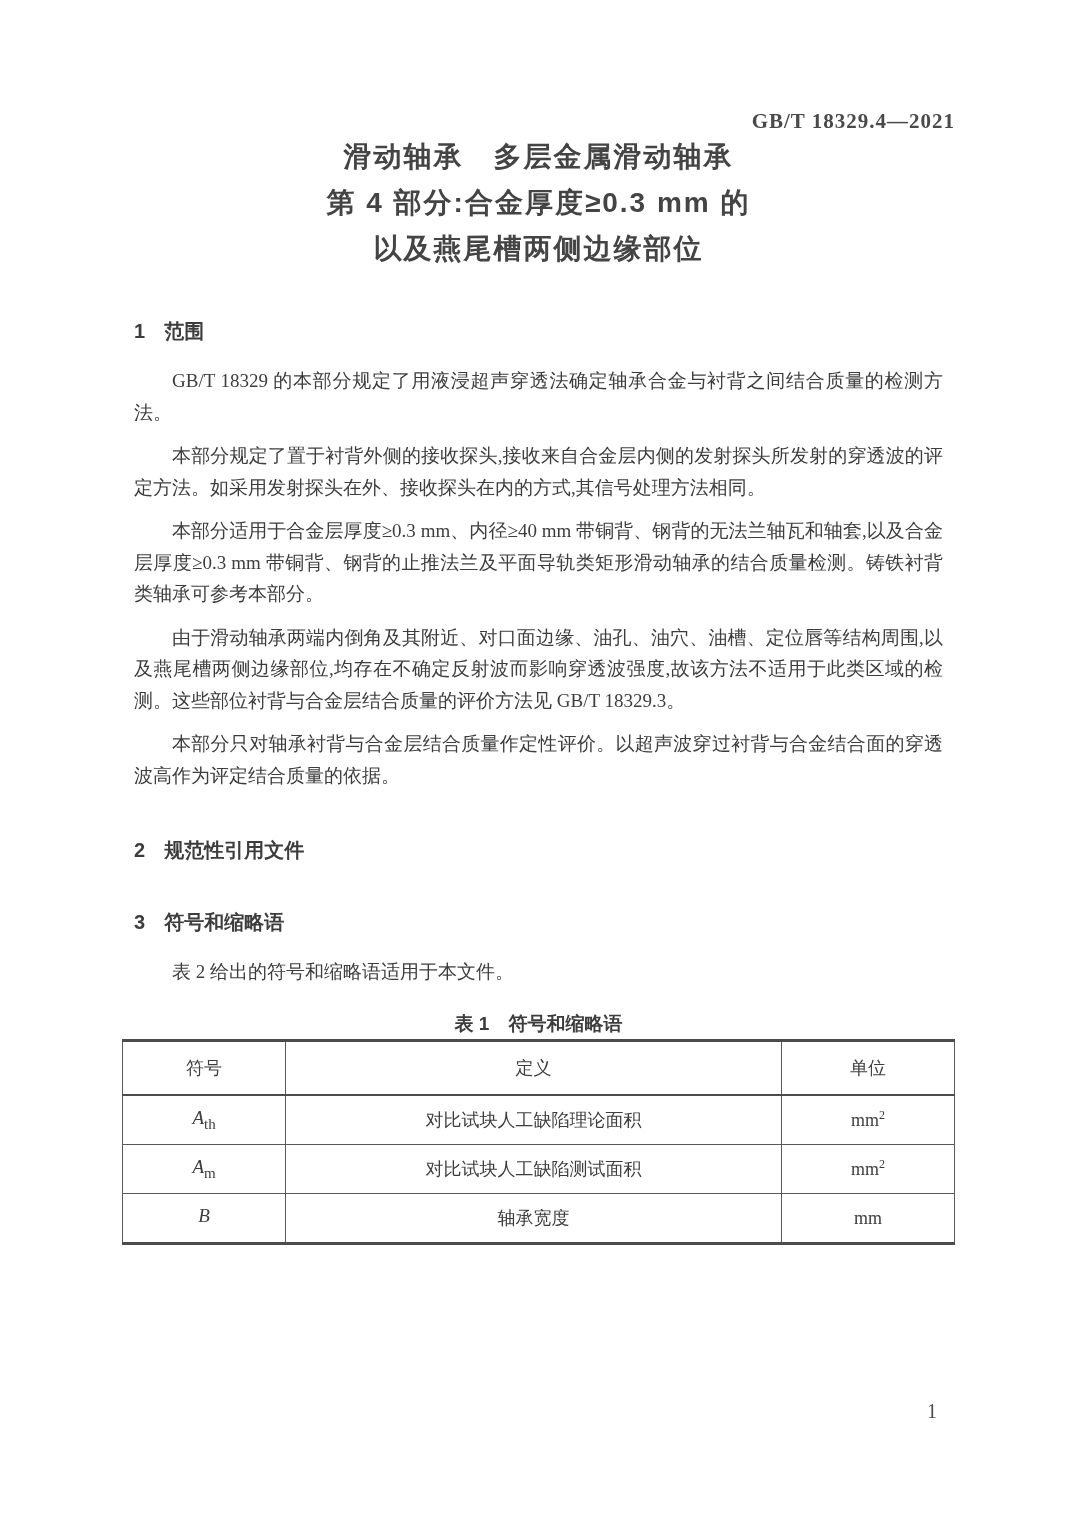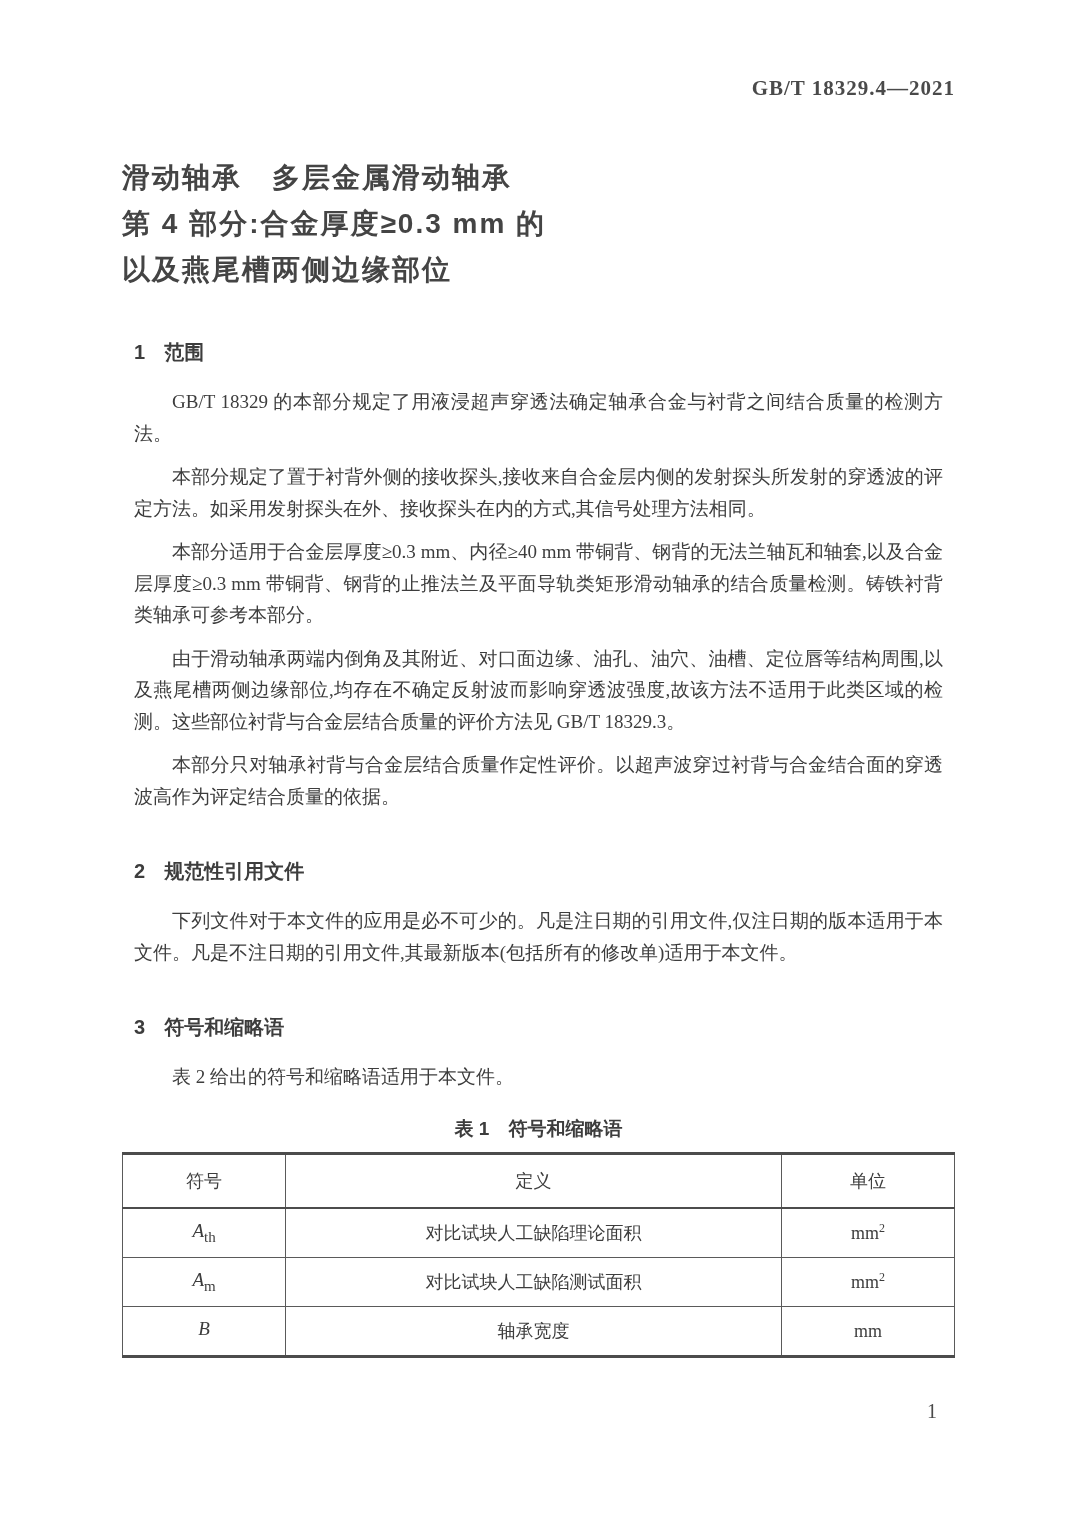--- a/index.html
+++ b/index.html
@@ -13,32 +13,31 @@
     height: 1527px;
     background: #ffffff;
     overflow: hidden;
     color: #3d3d3d;
     font-family: "Liberation Serif", "DejaVu Serif", serif;
   }
   .content {
     padding: 0 125px 0 122px;
   }
   .std-number {
-    margin-top: 75px;
+    margin-top: 108px;
     text-align: right;
     font-family: "Liberation Serif", "DejaVu Serif", serif;
     font-weight: 700;
     font-size: 21px;
     line-height: 26px;
     letter-spacing: 1px;
     color: #4a4a4a;
   }
   .doc-title {
-    margin-top: 54px;
-    text-align: left;
+    text-align: center;
     font-family: "Liberation Sans", "DejaVu Sans", sans-serif;
     font-weight: 700;
     font-size: 28px;
     line-height: 46px;
     letter-spacing: 2px;
     color: #444444;
   }
   h2.sec-heading {
     margin: 12px;
     margin-top: 46px;
@@ -77,21 +76,21 @@
   .table-caption {
     margin-top: 23px;
     text-align: center;
     font-family: "Liberation Sans", "DejaVu Sans", sans-serif;
     font-weight: 700;
     font-size: 19px;
     line-height: 26px;
     color: #3d3d3d;
   }
   table.symbols-table {
-    margin-top: 10px;
+    margin-top: 2px;
     width: 100%;
     border-collapse: collapse;
     border-top: 3px solid #4c4c4c;
     border-bottom: 3px solid #4c4c4c;
     border-left: 1px solid #5a5a5a;
     border-right: 1px solid #5a5a5a;
   }
   table.symbols-table th,
   table.symbols-table td {
     border: 1px solid #5a5a5a;
@@ -151,23 +150,20 @@
       <p>本部分规定了置于衬背外侧的接收探头,接收来自合金层内侧的发射探头所发射的穿透波的评定方法。如采用发射探头在外、接收探头在内的方式,其信号处理方法相同。</p>
       <p>本部分适用于合金层厚度≥0.3 mm、内径≥40 mm 带铜背、钢背的无法兰轴瓦和轴套,以及合金层厚度≥0.3 mm 带铜背、钢背的止推法兰及平面导轨类矩形滑动轴承的结合质量检测。铸铁衬背类轴承可参考本部分。</p>
       <p>由于滑动轴承两端内倒角及其附近、对口面边缘、油孔、油穴、油槽、定位唇等结构周围,以及燕尾槽两侧边缘部位,均存在不确定反射波而影响穿透波强度,故该方法不适用于此类区域的检测。这些部位衬背与合金层结合质量的评价方法见 GB/T 18329.3。</p>
       <p>本部分只对轴承衬背与合金层结合质量作定性评价。以超声波穿过衬背与合金结合面的穿透波高作为评定结合质量的依据。</p>
     </div>
 
     <h2 class="sec-heading sec2-heading">
       <span class="sec-num">2</span><span>规范性引用文件</span>
     </h2>
 
-    <div class="body-text">
-      <p>下列文件对于本文件的应用是必不可少的。凡是注日期的引用文件,仅注日期的版本适用于本文件。凡是不注日期的引用文件,其最新版本(包括所有的修改单)适用于本文件。</p>
-    </div>
 
 
     <h2 class="sec-heading sec3-heading">
       <span class="sec-num">3</span><span>符号和缩略语</span>
     </h2>
 
     <div class="body-text">
       <p>表 2 给出的符号和缩略语适用于本文件。</p>
     </div>
 

